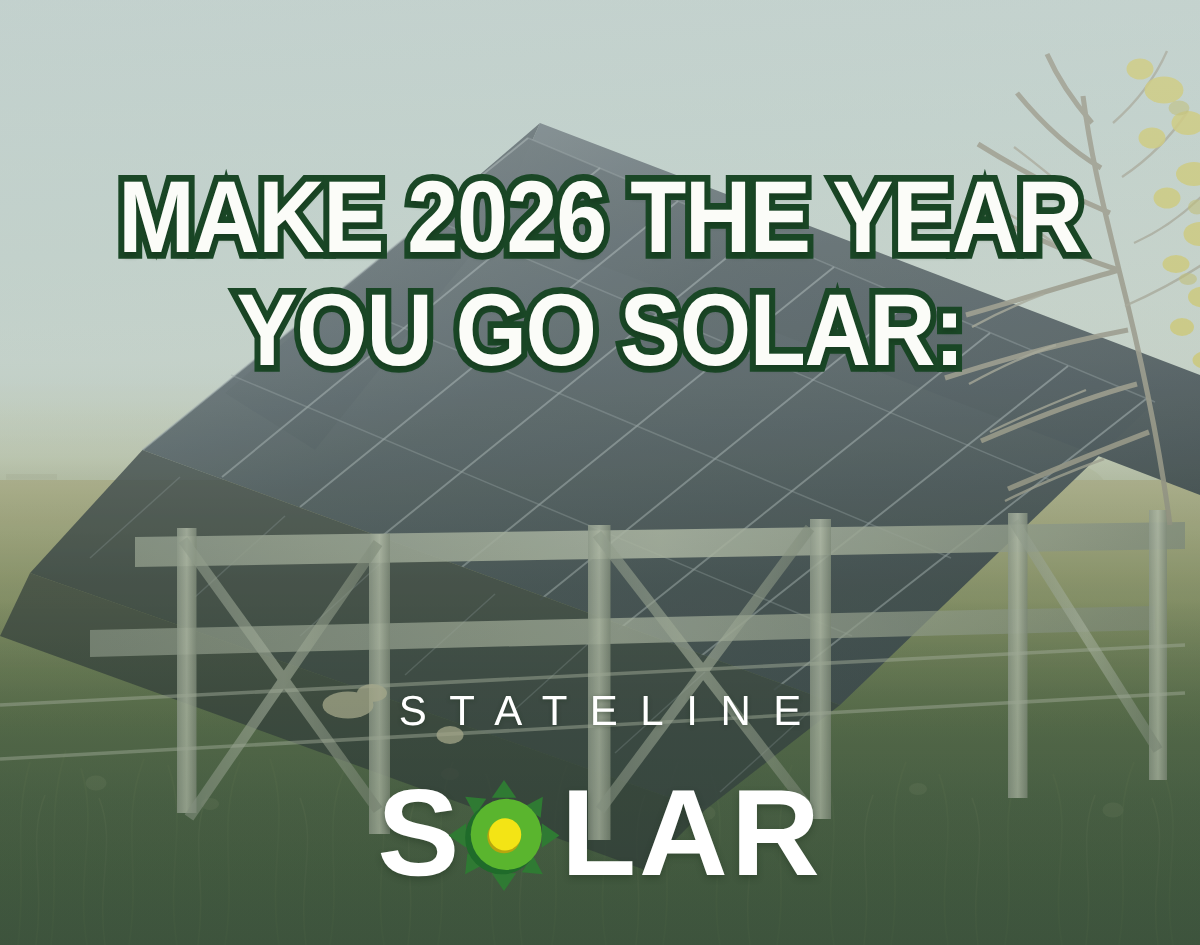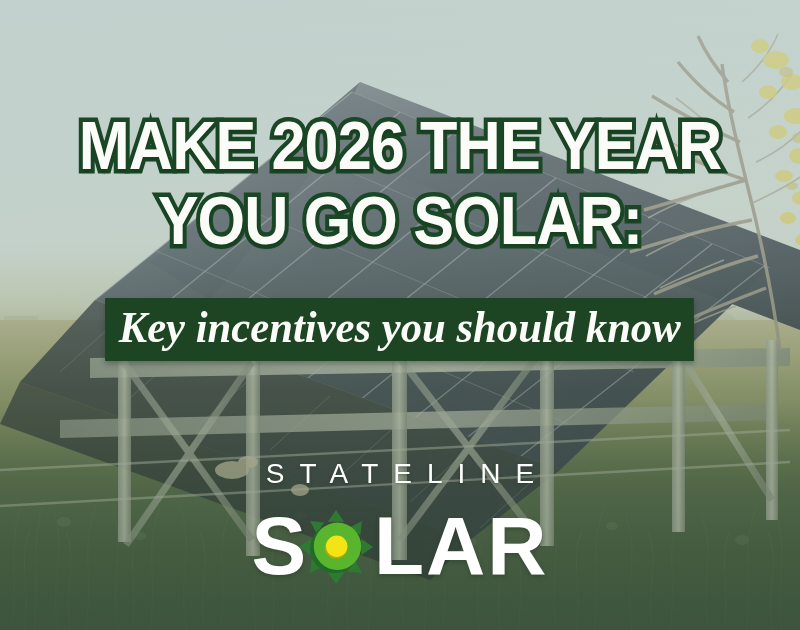--- a/index.html
+++ b/index.html
@@ -118,21 +118,21 @@
     font-family:"Liberation Sans",sans-serif;
     font-weight:400;
     font-size:28px;
     letter-spacing:15px;
     color:#ffffff;
     text-indent:15px;
     display:block;
     text-shadow:0 1px 3px rgba(30,50,30,.45);
   }
   .logo-bottom{
-    position:relative;display:inline-block;margin-top:16px;height:80px;
+    position:relative;display:inline-block;margin-top:26px;height:80px;
   }
   .logo-word{
     font-family:"Liberation Sans",sans-serif;
     font-weight:700;font-size:82px;letter-spacing:2px;color:#ffffff;
     line-height:80px;display:block;
     text-shadow:0 2px 4px rgba(30,50,30,.40);
   }
   .sun{
     position:absolute;left:48px;top:4px;width:74px;height:74px;
   }
@@ -347,23 +347,20 @@
 
     <div class="tint"></div>
     <div class="tint-green"></div>
   </div>
 
   <div class="headline">
     <span class="hl-line l1">MAKE 2026 THE YEAR</span>
     <span class="hl-line l2">YOU GO SOLAR:</span>
   </div>
 
-  <div class="subtitle-wrap">
-    <span class="subtitle">Key incentives you should know</span>
-  </div>
 
   <div class="logo">
     <span class="logo-top">STATELINE</span>
     <span class="logo-bottom">
       <span class="logo-word"><span>S</span><span style="opacity:0">O</span><span>LAR</span></span>
       <svg class="sun" viewBox="0 0 100 100">
         <g fill="#2f7a33">
           <polygon points="50,0 61,16 39,16"></polygon>
           <polygon points="85,15 83,34 68,24"></polygon>
           <polygon points="100,50 84,61 84,39"></polygon>

